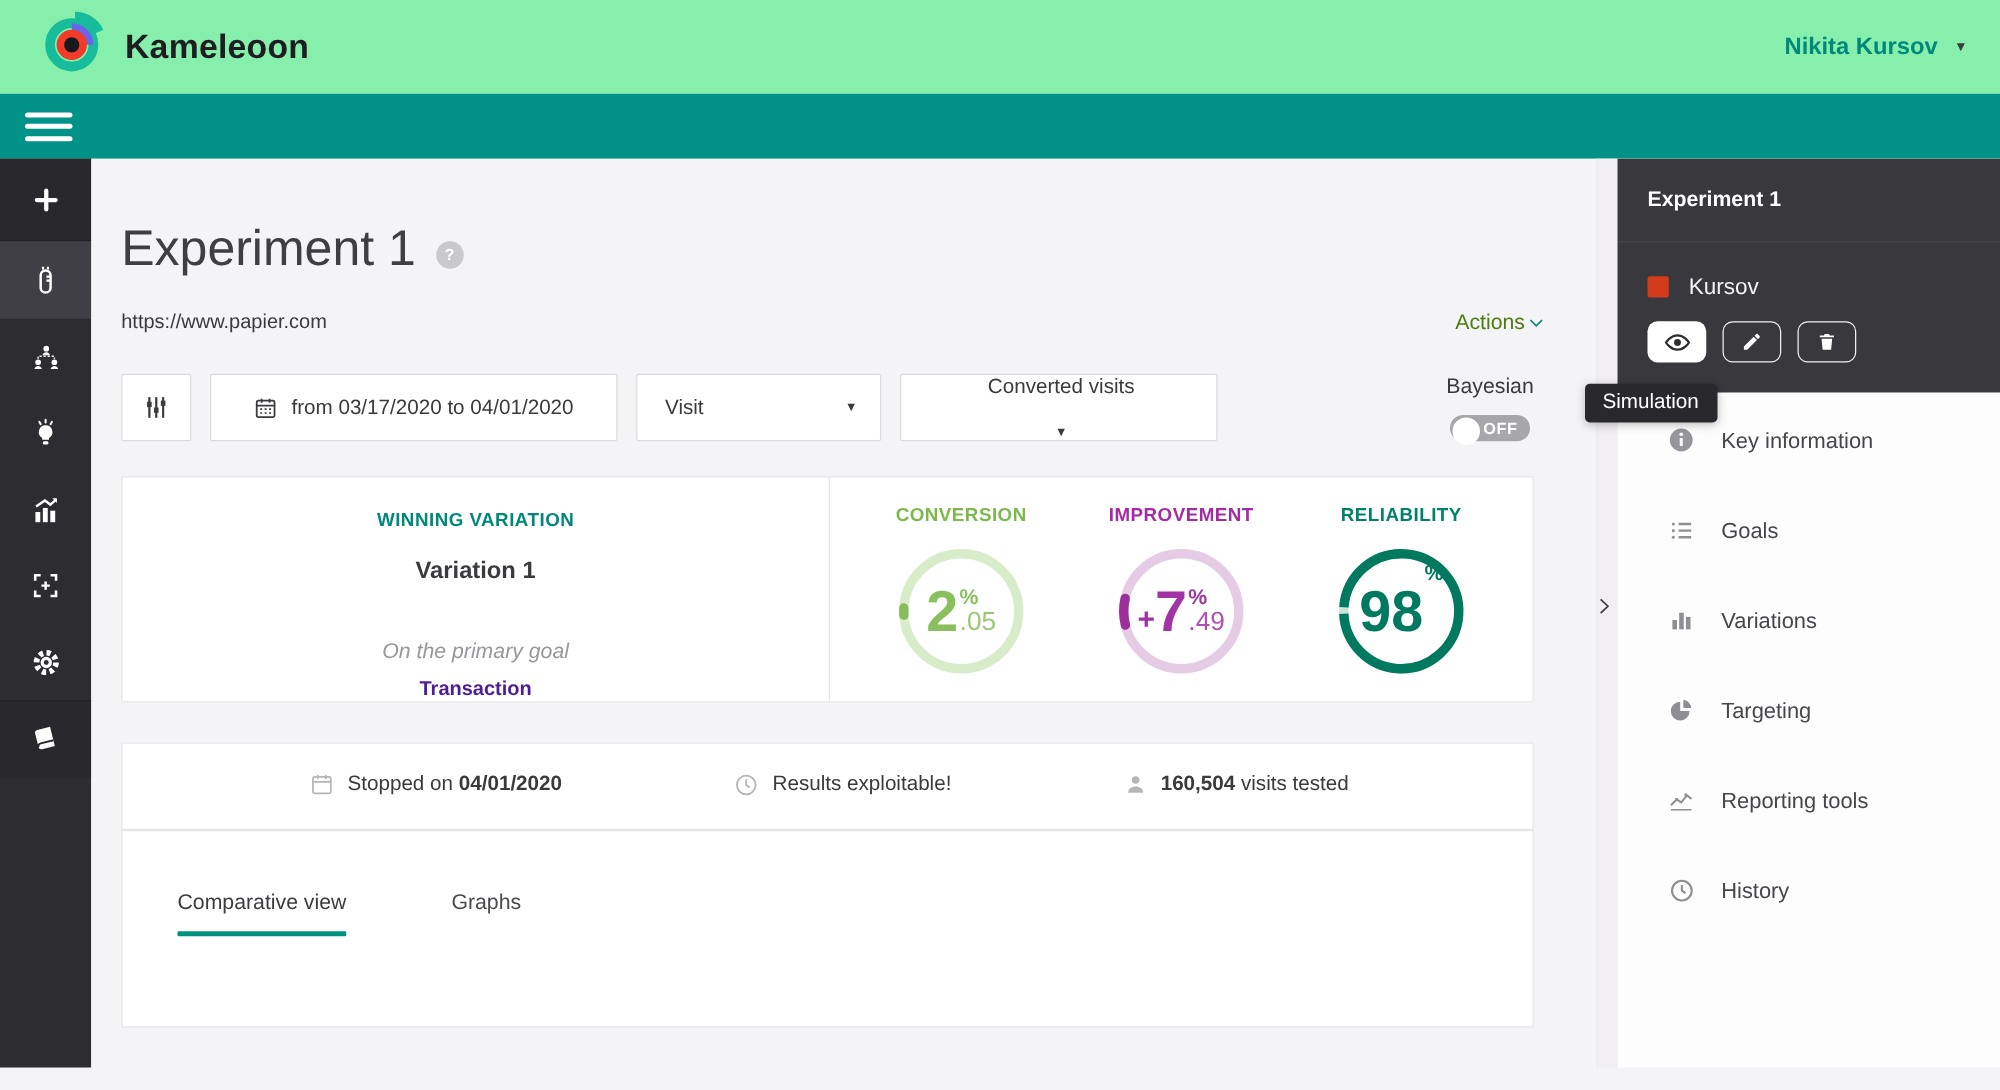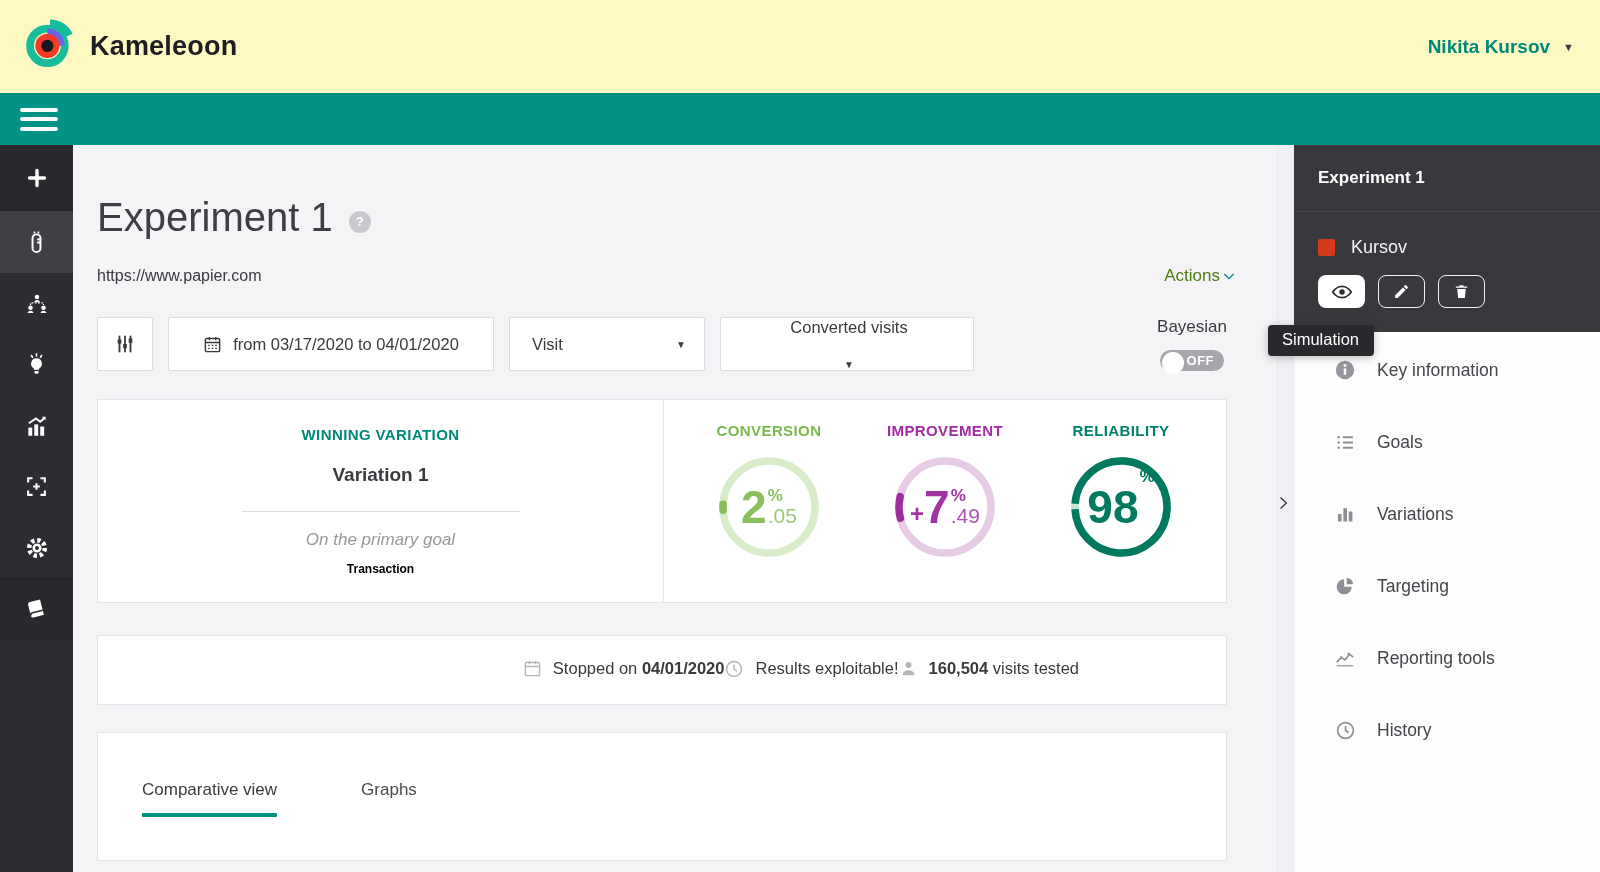--- a/index.html
+++ b/index.html
@@ -1,21 +1,21 @@
 <!DOCTYPE html>
 <html><head>
 <meta charset="utf-8">
 <style>
   * { margin:0; padding:0; box-sizing:border-box; }
   html,body { width:1600px; height:872px; }
   body { font-family:"Liberation Sans","DejaVu Sans",sans-serif; background:#f4f3f5; overflow:hidden; }
   .page { position:relative; width:1600px; height:872px; background:#f4f3f5; }
 
   
-  .top-header { height:93px; background:#fef9c3; display:flex; align-items:center; justify-content:space-between; padding:0 26px 0 24px; }
+  .top-header { height:75px; background:#86efac; display:flex; align-items:center; justify-content:space-between; padding:0 26px 0 34px; }
   .brand { display:flex; align-items:center; gap:14px; }
   .brand-name { font-size:27px; font-weight:700; color:#1e1d21; letter-spacing:.2px; }
   .user-menu { display:flex; align-items:center; gap:13px; cursor:pointer; }
   .user-name { font-size:19px; font-weight:700; color:#00887b; }
   .user-caret { font-size:11px; color:#3c3b40; }
 
   
   .nav-bar { height:52px; background:#009287; display:flex; align-items:center; padding:0 20px; }
   .hamburger { width:38px; cursor:pointer; }
   .hamburger div { height:4px; background:#fff; border-radius:2px; margin:5.5px 0; }
@@ -53,27 +53,27 @@
   .select .caret { font-size:10px; color:#3a3a3e; }
   .f-spacer { flex:1; }
   .bayes { display:flex; align-items:center; gap:13px;flex-direction:column; }
   .bayes-label { font-size:17px; color:#3a3a3e; }
   .toggle { width:64px; height:26px; border-radius:13px; background:#a7a7ab; position:relative; display:flex; align-items:center; cursor:pointer; }
   .toggle-knob { position:absolute; left:2px; top:2px; width:22px; height:22px; border-radius:50%; background:#fff; }
   .toggle-state { margin-left:auto; padding-right:10px; color:#fff; font-size:13px; font-weight:700; letter-spacing:.5px; }
 
   
   .card { background:#fff; border:1px solid #e5e4e8; }
-  .results-card { margin-top:28px; height:204px; display:flex; }
+  .results-card { margin-top:28px; height:181px; display:flex; }
   .win-col { width:566px; display:flex; flex-direction:column; align-items:center; padding-top:26px; border-right:1px solid #e5e4e8; }
   .win-heading { font-size:15px; font-weight:700; letter-spacing:.4px; color:#00897a; }
   .win-name { margin-top:21px; font-size:19px; font-weight:700; color:#3b3a3f; }
   .win-divider { margin-top:25px; width:278px; height:1px; background:#dcdbdf; }
   .win-sub { margin-top:18px; font-size:17px; font-style:italic; color:#98979d; }
-  .win-goal { margin-top:12px; font-size:12px; font-weight:700; color:#000000; }
+  .win-goal { margin-top:12px; font-size:16px; font-weight:700; color:#4c1d95; }
 
   .gauges-col { flex:1; display:flex; justify-content:space-around; padding:22px 18px 0 18px; }
   .gauge { display:flex; flex-direction:column; align-items:center; }
   .gauge-label { font-size:15px; font-weight:700; letter-spacing:.4px; }
   .gauge.conversion .gauge-label { color:#7cb94b; }
   .gauge.improvement .gauge-label { color:#a52ba5; }
   .gauge.reliability .gauge-label { color:#00816a; }
   .gauge-wrap { position:relative; width:112px; height:112px; margin-top:12px; }
   .gauge-wrap svg circle { fill:none; stroke-width:7.5px; }
   .gauge.conversion .ring { stroke:#d8ecca; }
@@ -87,26 +87,26 @@
   .g-sign { font-size:24px; font-weight:700; margin-top:14px; }
   .g-col { display:flex; flex-direction:column; line-height:1.05; margin-left:1px; }
   .g-pct { font-size:17px; font-weight:700; }
   .g-dec { font-size:21px; font-weight:400; opacity:.85; }
   .gauge.conversion .gauge-num { color:#8abf5e; }
   .gauge.improvement .gauge-num { color:#a233a2; }
   .gauge.reliability .gauge-num { color:#00795f; }
   .g-col.top-only { align-self:flex-start; margin-top:17px; }
 
   
-  .info-card { margin-top:32px; height:70px; display:flex; align-items:center; justify-content:flex-end; padding:0 147px 3px 150px; }
+  .info-card { margin-top:32px; height:70px; display:flex; align-items:center; justify-content:space-between; padding:0 147px 3px 150px;gap:19px; }
   .info-item { display:flex; align-items:center; gap:11px; font-size:16.5px; color:#3a3a3e; }
   .info-item b { font-weight:700; }
 
   
-  .tabs-card { margin-top:27px; height:129px; padding:47px 0 0 44px; display:flex; gap:84px; }
+  .tabs-card { height:158px; padding:47px 0 0 44px; display:flex; gap:84px; }
   .tab { font-size:17px; color:#4b4a50; cursor:pointer; }
   .tab.active { color:#3c3b40; }
   .tab.active::after { content:""; display:block; height:4px; background:#00927f; margin-top:13px; border-radius:1px; }
 
   
   .scroll-strip { position:absolute; top:0; right:0; bottom:0; width:16px; background:#f1eff3; border-left:1px solid #eceaee; }
   .collapse-btn { position:absolute; top:346px; right:-2px; width:24px; height:24px; display:flex; align-items:center; justify-content:center; cursor:pointer; }
 
   
   .right-panel { width:307px; background:#fdfdfe; position:relative; flex-shrink:0; border-left:1px solid #eceaee; }

